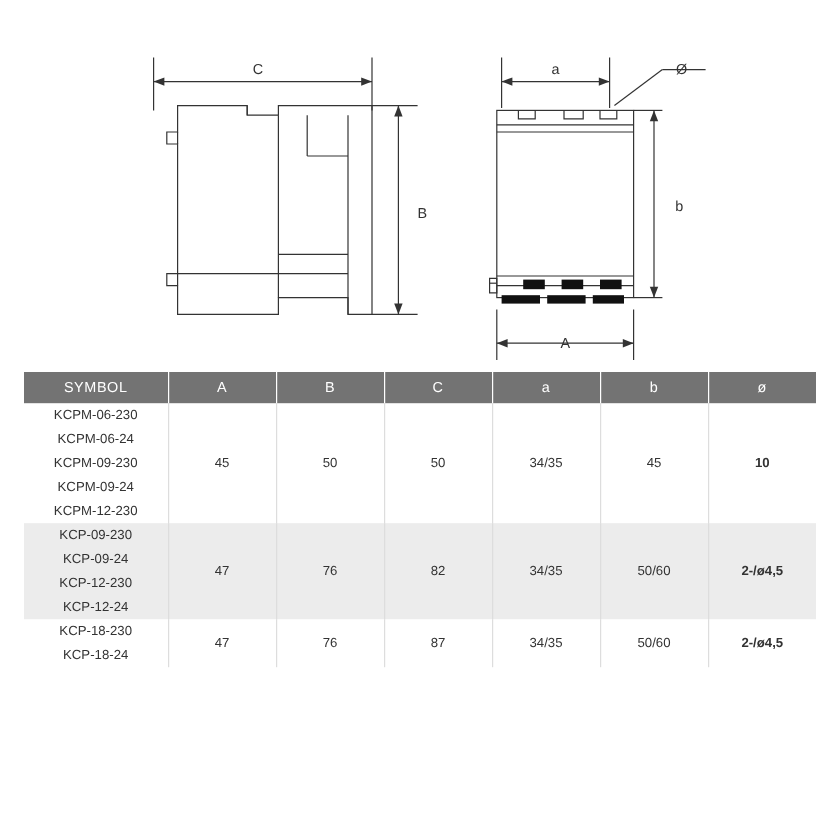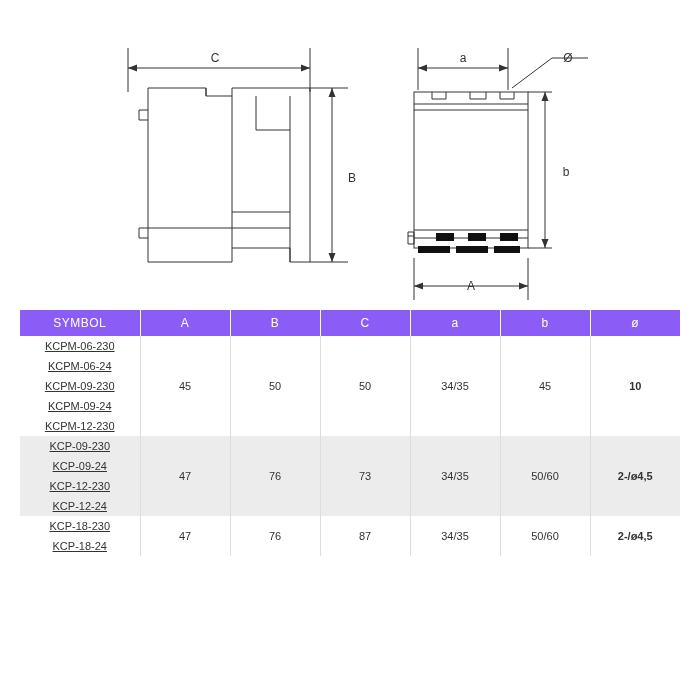--- a/index.html
+++ b/index.html
@@ -27,21 +27,21 @@
   .drawing svg {
     display: block;
   }
   table.spec {
     width: 660px;
     margin: 0 20px;
     border-collapse: collapse;
     table-layout: fixed;
   }
   table.spec th {
-    background: #8b5cf6;
+    background: #737373;
     color: #ffffff;
     font-weight: normal;
     font-size: 12px;
     height: 24px;
     text-align: center;
     border-right: 1px solid #ffffff;
     letter-spacing: 0.5px;
   }
   table.spec th:last-child { border-right: none; }
   table.spec td {
@@ -57,21 +57,20 @@
     margin-left: 20px;
   }
   td.symbol-cell {
     text-align: center;
     padding: 4px 0;
   }
   td.symbol-cell .sym {
     display: block;
     line-height: 20px;
     font-size: 11px;
-    text-decoration: underline;
   }
   .dim-label {
     font-size: 12px;
     fill: #333333;
     font-family: "Liberation Sans", sans-serif;
   }
 </style>
 </head>
 <body>
 
@@ -213,21 +212,21 @@
       </tr>
       <tr class="shaded">
         <td class="symbol-cell">
           <span class="sym">KCP-09-230</span>
           <span class="sym">KCP-09-24</span>
           <span class="sym">KCP-12-230</span>
           <span class="sym">KCP-12-24</span>
         </td>
         <td>47</td>
         <td>76</td>
-        <td>73</td>
+        <td>82</td>
         <td>34/35</td>
         <td>50/60</td>
         <td>2-/ø4,5</td>
       </tr>
       <tr>
         <td class="symbol-cell">
           <span class="sym">KCP-18-230</span>
           <span class="sym">KCP-18-24</span>
         </td>
         <td>47</td>

